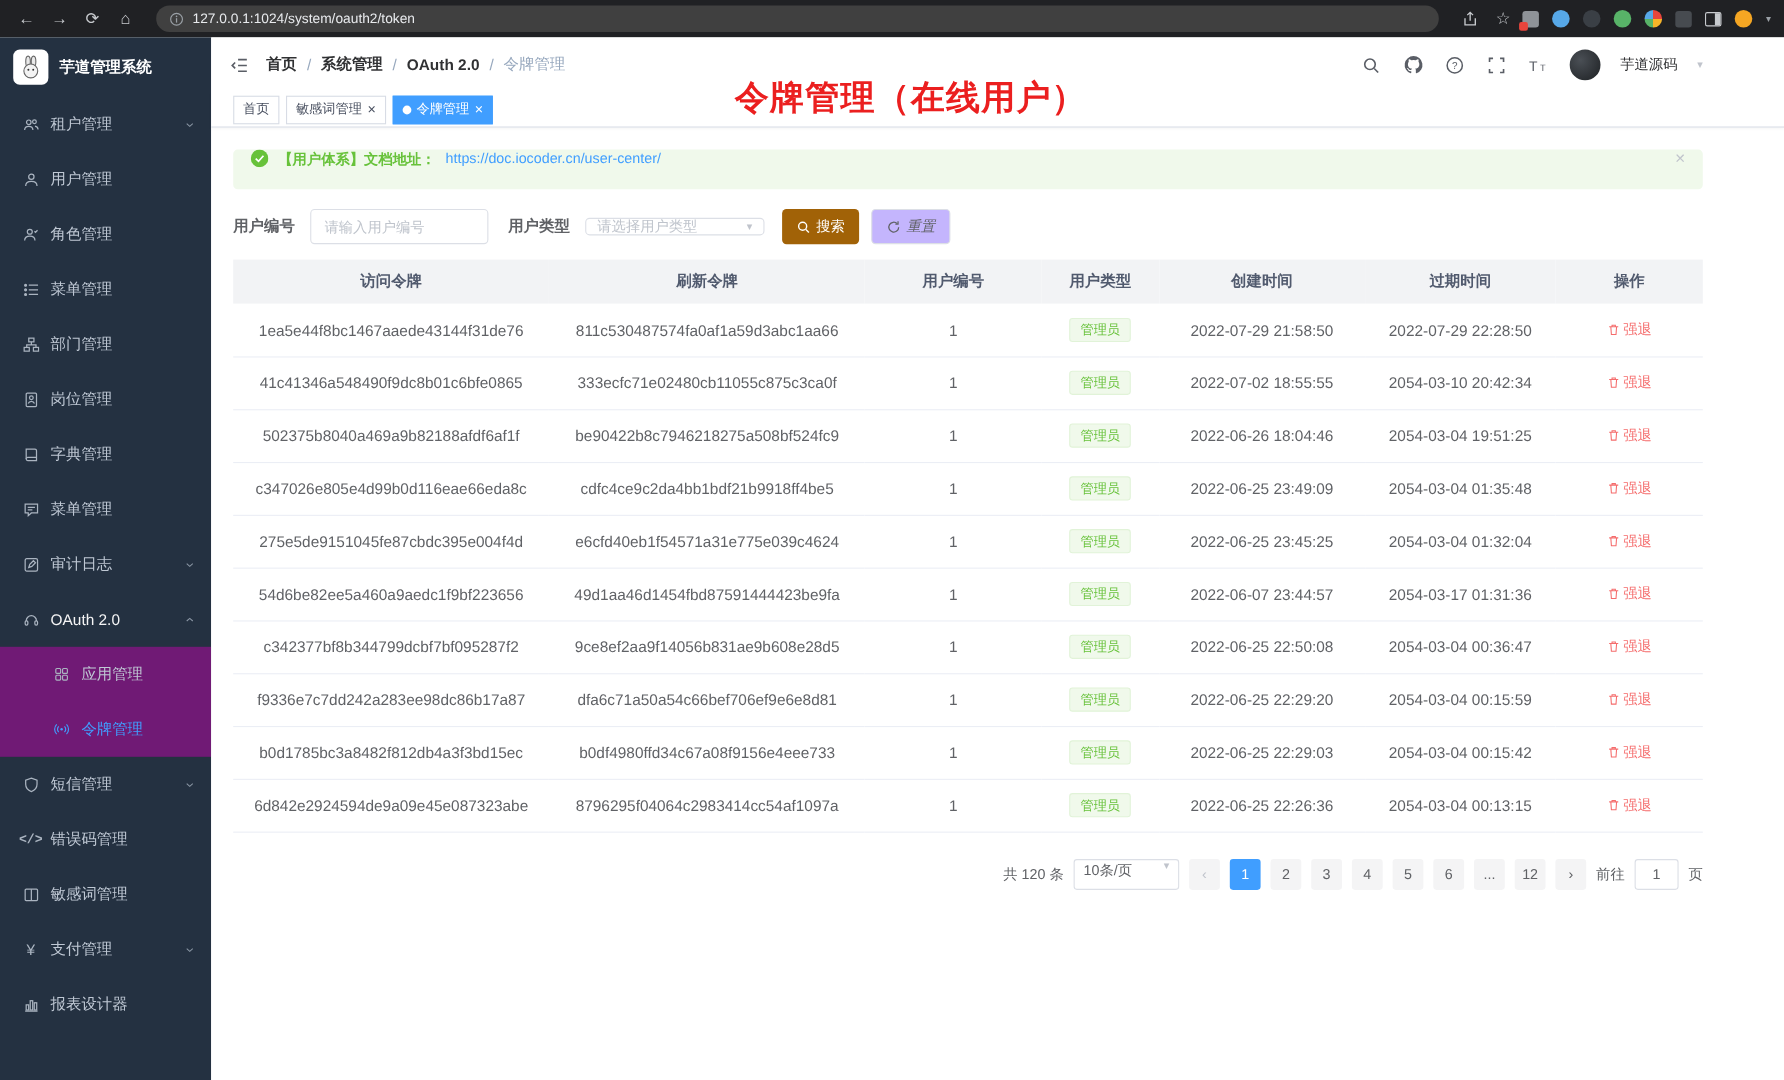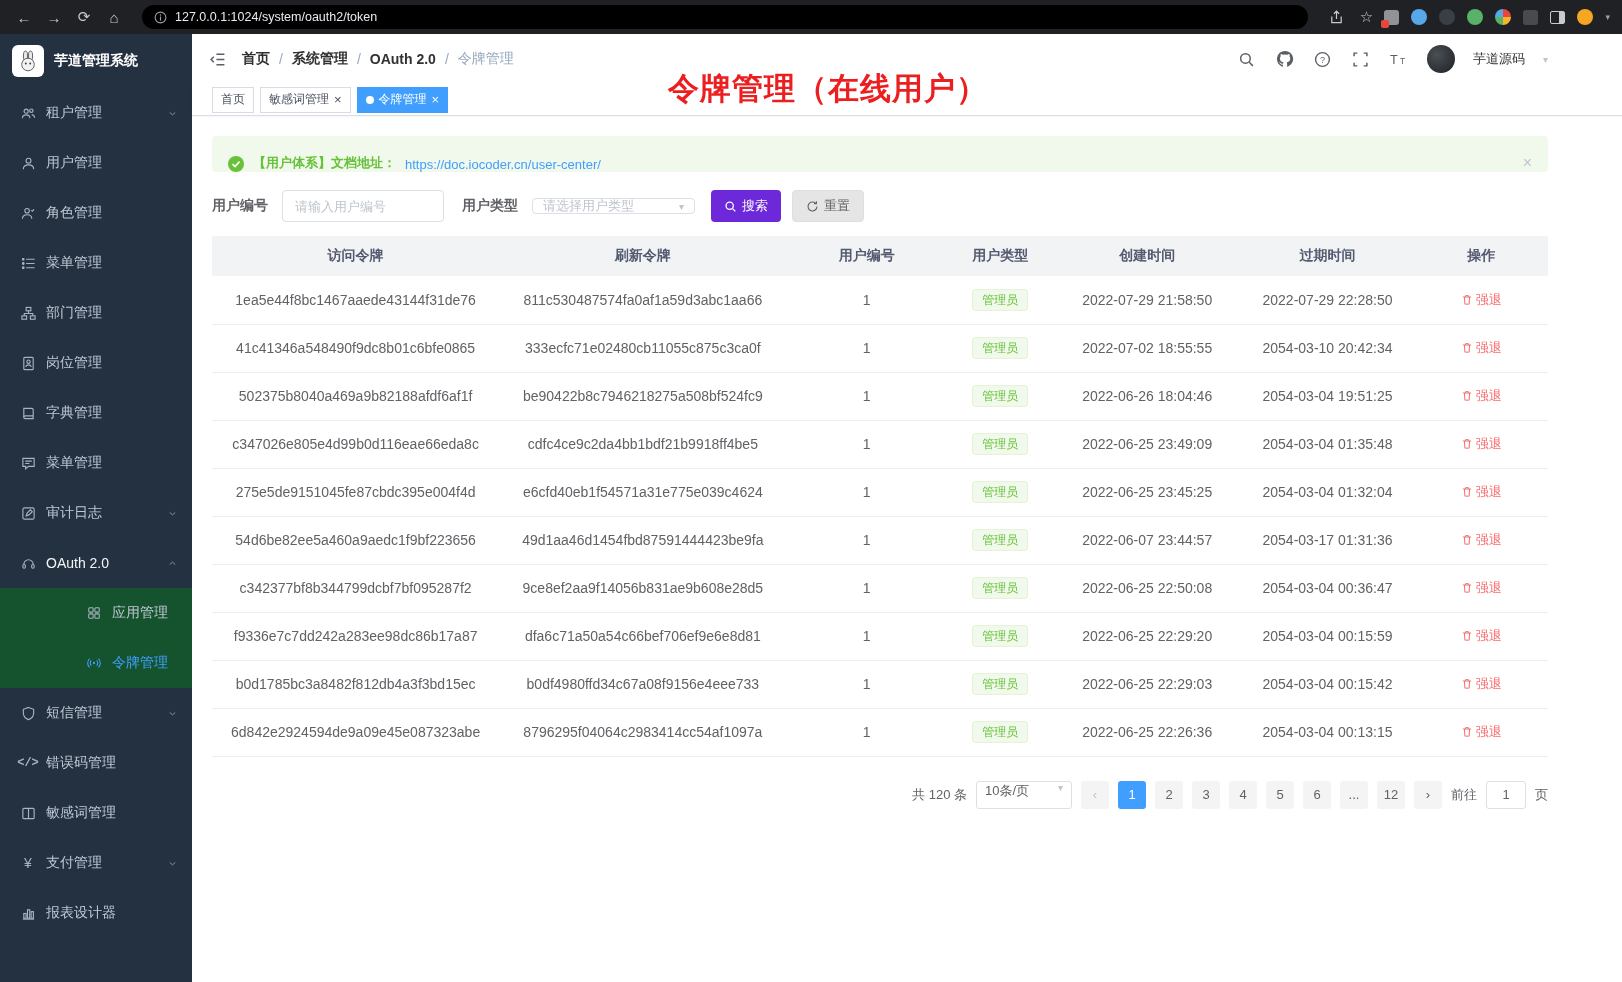--- a/index.html
+++ b/index.html
@@ -3,40 +3,40 @@
 <meta charset="utf-8">
 <style>
   * { margin:0; padding:0; box-sizing:border-box; }
   html,body { width:1622px; height:982px; overflow:hidden; font-family:"Liberation Sans","DejaVu Sans",sans-serif; }
   body { position:relative; background:#fff; }
   svg { display:block; }
 
   
   .browser-bar { height:34px; background:#202124; display:flex; align-items:center; padding:0 12px; gap:6px; }
   .bnav { color:#c7cace; width:24px; height:24px; display:flex; align-items:center; justify-content:center; font-size:15px; border-radius:50%; cursor:pointer; }
-  .omnibox { flex:1; height:24px; background:#000000; border-radius:13px; display:flex; align-items:center; gap:8px; padding:0 12px; margin:0 10px; color:#e8eaed; font-size:12.5px; cursor:text; }
+  .omnibox { flex:1; height:24px; background:#404040; border-radius:13px; display:flex; align-items:center; gap:8px; padding:0 12px; margin:0 10px; color:#e8eaed; font-size:12.5px; cursor:text; }
   .omnibox .info { color:#9aa0a6; }
   .bext { display:flex; align-items:center; gap:12px; }
   .extdot { width:16px; height:16px; border-radius:50%; position:relative; cursor:pointer; }
   .extsq { width:15px; height:15px; border-radius:3px; position:relative; cursor:pointer; }
   .badge-red { position:absolute; left:-3px; bottom:-3px; width:8px; height:8px; background:#e8453c; border-radius:2px; }
   .panel-ic { width:15px; height:13px; border:1.5px solid #c7cace; border-radius:2px; position:relative; cursor:pointer; }
   .panel-ic::after { content:""; position:absolute; right:0; top:0; bottom:0; width:5px; background:#c7cace; }
 
   
   .app { display:flex; height:948px; }
 
   
   .sidebar { width:192px; background:#243141; color:#bfc8d4; flex-shrink:0; overflow:hidden; }
   .logo-row { height:54px; display:flex; align-items:center; gap:10px; padding:0 12px; color:#fff; font-size:14px; font-weight:bold; cursor:pointer; }
   .logo-box { width:32px; height:32px; background:#fff; border-radius:6px; display:flex; align-items:center; justify-content:center; }
   .menu-item { height:50px; display:flex; align-items:center; gap:10px; padding-left:20px; font-size:14px; cursor:pointer; position:relative; }
   .mi-icon { width:16px; height:16px; display:flex; align-items:center; justify-content:center; color:#aab4c0; flex-shrink:0; font-size:13px; }
   .mi-chevron { position:absolute; right:14px; color:#8b97a5; }
-  .submenu { background:#14532d;padding-left:38px; }
+  .submenu { background:#701a75; }
   .submenu .menu-item { padding-left:48px; }
   .menu-item.active { color:#409eff; }
   .menu-item.active .mi-icon { color:#409eff; }
   .menu-item.open-parent { color:#f4f4f5; }
   .glyph-ic { font-size:12px; font-weight:bold; font-family:"Liberation Mono","DejaVu Sans Mono",monospace; }
 
   
   .main { flex:1; display:flex; flex-direction:column; background:#fff; min-width:0; }
   .topbar { height:50px; display:flex; align-items:center; padding-right:74px; }
   .hamburger { width:50px; height:50px; display:flex; align-items:center; justify-content:center; color:#5a5e66; cursor:pointer; }
@@ -53,34 +53,34 @@
   
   .tagbar { height:32px; display:flex; align-items:center; gap:6px; padding:0 20px; border-bottom:1px solid #d8dce5; box-shadow:0 1px 3px rgba(0,0,0,.04); }
   .tag { height:26px; display:inline-flex; align-items:center; gap:5px; padding:0 8px; border:1px solid #d8dce5; background:#fff; color:#495060; font-size:12px; cursor:pointer; }
   .tag .x { font-size:13px; line-height:1; color:inherit; cursor:pointer; }
   .tag.active { background:#409eff; border-color:#409eff; color:#fff; }
   .tag .dot { width:8px; height:8px; border-radius:50%; background:#fff; }
 
   
   .content { flex:1; padding:20px 74px 20px 20px; position:relative; overflow:hidden; }
 
-  .alert { height:36px; background:#f0f9eb; border-radius:4px; display:flex; align-items:flex-end; gap:9px; padding:0 16px; font-size:13px; }
+  .alert { height:36px; background:#f0f9eb; border-radius:4px; display:flex; align-items:flex-start; gap:9px; padding:0 16px; font-size:13px; }
   .alert-text { color:#67c23a; font-weight:bold; }
   .alert-link { color:#409eff; cursor:pointer; }
   .alert-close { margin-left:auto; color:#c0c4cc; font-size:16px; cursor:pointer; }
 
   .filter { display:flex; align-items:center; margin:18px 0 14px; font-size:14px; color:#606266; }
   .f-label { font-weight:bold; margin-right:14px; }
   .f-input { width:162px; height:32px; border:1px solid #dcdfe6; border-radius:4px; padding:0 12px; font-size:13px; color:#606266; outline:none; margin-right:18px; font-family:inherit; }
   .f-input::placeholder { color:#bfc4cc; }
   .f-select { width:163px; height:16px; border:1px solid #dcdfe6; border-radius:4px; display:flex; align-items:center; justify-content:space-between; padding:0 10px; color:#bfc4cc; font-size:13px; cursor:pointer; margin-right:16px; }
   .f-select .caret { color:#c0c4cc; font-size:10px; }
   .btn { height:32px; border-radius:4px; display:inline-flex; align-items:center; gap:5px; padding:0 13px; font-size:13px; cursor:pointer; border:none; font-family:inherit; }
-  .btn-primary { background:#6d28d9; color:#fff; margin-right:11px; }
-  .btn-plain { background:#e5e5e5; border:1px solid #dcdfe6; color:#606266; }
+  .btn-primary { background:#a16207; color:#fff; margin-right:11px; }
+  .btn-plain { background:#c4b5fd; border:1px solid #dcdfe6; color:#606266;font-style:italic; }
 
   table { width:100%; border-collapse:collapse; table-layout:fixed; font-size:14px; margin-top:14px; }
   thead th { background:#f2f3f5; color:#515a6e; font-weight:bold; height:40px; text-align:center; }
   tbody td { height:48px; text-align:center; color:#606266; border-bottom:1px solid #ebeef5; overflow:hidden; white-space:nowrap; }
   .badge { display:inline-block; padding:1px 9px; font-size:12px; line-height:18px; color:#67c23a; background:#f0f9eb; border:1px solid #e1f3d8; border-radius:3px; }
   .danger-link { color:#f56c6c; font-size:13px; display:inline-flex; align-items:center; gap:3px; cursor:pointer; }
 
   .pagination { display:flex; align-items:center; justify-content:flex-end; gap:9px; margin-top:24px; font-size:13px; color:#606266; }
   .pg-size { width:96px; height:28px; border:1px solid #dcdfe6; border-radius:3px; display:flex; align-items:flex-start; justify-content:space-between; padding:0 8px; cursor:pointer; }
   .pg-size .caret { color:#c0c4cc; font-size:10px; }

